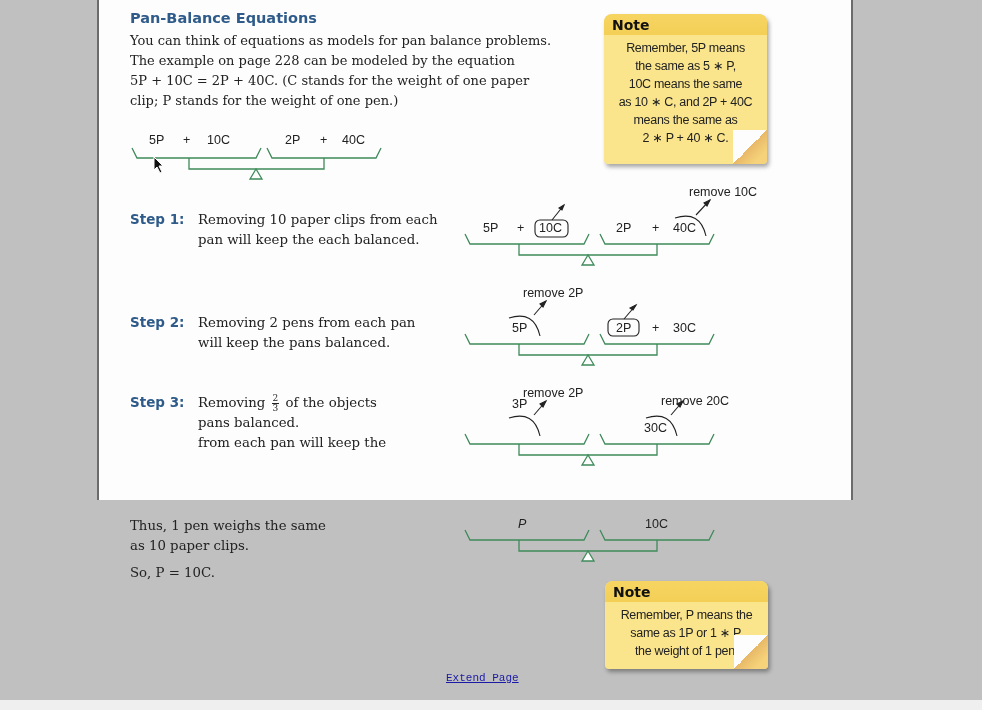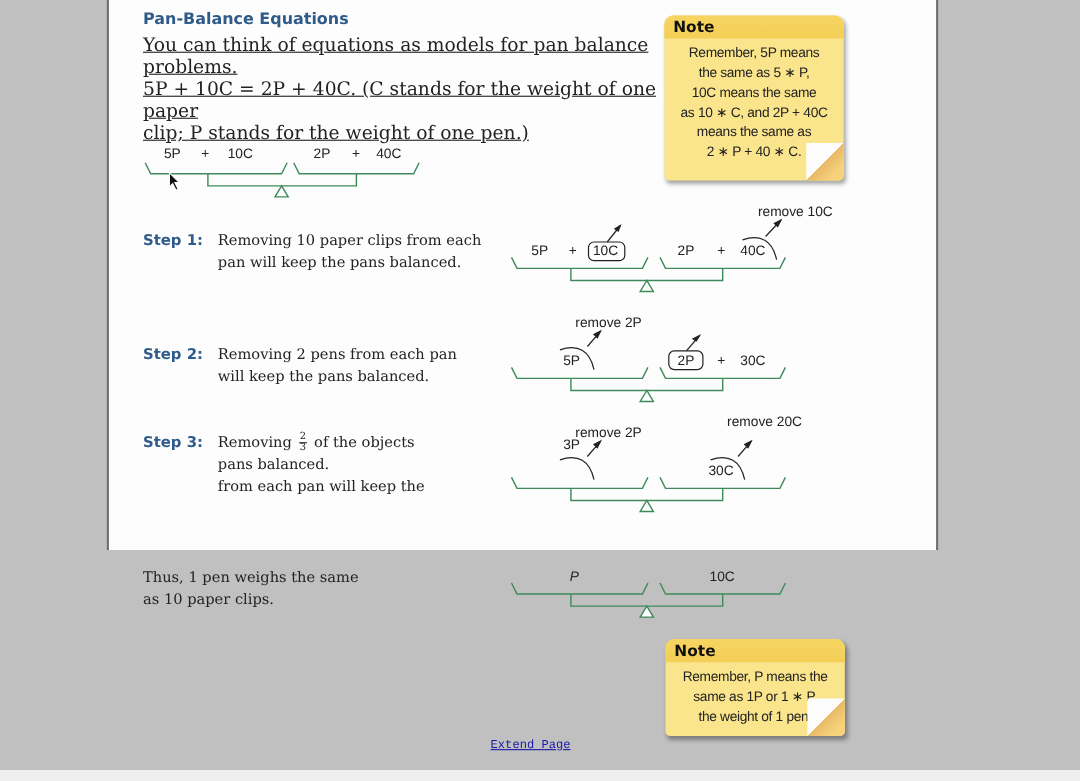--- a/index.html
+++ b/index.html
@@ -17,21 +17,21 @@
     position:absolute; left:0; top:700px; width:982px; height:10px; background:#efefef;
   }
   .abs { position:absolute; }
   .title {
     left:31px; top:10px;
     font-family:"DejaVu Sans", sans-serif; font-weight:bold;
     color:#2f5b8a; font-size:14.5px;
   }
   .intro {
     left:31px; top:31px; width:470px;
-    font-size:17px; line-height:20px; color:#222;text-decoration:underline;
+    font-size:13px; line-height:20px; color:#222;
   }
   .step-label {
     font-family:"DejaVu Sans", sans-serif; font-weight:bold;
     color:#2f5b8a; font-size:13.5px;
   }
   .step-text { font-size:13.3px; line-height:20px; color:#222; width:260px; }
   .frac { display:inline-block; vertical-align:middle; text-align:center; font-size:9px; line-height:9px; margin:0 2px; }
   .frac .num { display:block; border-bottom:1px solid #222; padding:0 1px; }
   .frac .den { display:block; }
   .lbl { font-family:"Liberation Sans", sans-serif; font-size:12.5px; color:#222; position:absolute; white-space:nowrap; }
@@ -61,20 +61,21 @@
   .cursor { position:absolute; left:153px; top:156px; }
 </style>
 </head>
 <body>
 
 <div class="page">
 
   <div class="abs title">Pan-Balance Equations</div>
   <div class="abs intro">
     <div>You can think of equations as models for pan balance problems.</div>
+    <div>The example on page 228 can be modeled by the equation</div>
     <div>5P + 10C = 2P + 40C. (C stands for the weight of one paper</div>
     <div>clip; P stands for the weight of one pen.)</div>
   </div>
 
   <div class="note" style="left:505px; top:14px; width:163px; height:150px;">
     <div class="note-head">Note</div>
     <div class="note-body">
       <div>Remember, 5P means</div>
       <div>the same as 5 ∗ P,</div>
       <div>10C means the same</div>
@@ -99,21 +100,21 @@
     <span class="lbl" style="left:108px; top:133px;">10C</span>
     <span class="lbl" style="left:186px; top:133px;">2P</span>
     <span class="lbl" style="left:221px; top:133px;">+</span>
     <span class="lbl" style="left:243px; top:133px;">40C</span>
   </div>
 
   <div>
     <div class="abs step-label" style="left:31px; top:211px;">Step 1:</div>
     <div class="abs step-text" style="left:99px; top:210px;">
       <div>Removing 10 paper clips from each</div>
-      <div>pan will keep the pans balanced.</div>
+      <div>pan will keep the each balanced.</div>
     </div>
     <svg class="bal" style="left:365px; top:196px;" width="260" height="75">
       <g fill="none" stroke="#3e8a5a" stroke-width="1.3">
         <polyline points="1,38 6,48 120,48 125,38"></polyline>
         <polyline points="136,38 141,48 245,48 250,38"></polyline>
         <polyline points="55,48 55,59 193,59 193,48"></polyline>
         <polygon points="124,59 118,69 130,69" fill="#fdfdfd"></polygon>
       </g>
       <g fill="none" stroke="#222" stroke-width="1.1">
         <rect x="71" y="24" width="33" height="17" rx="5"></rect>
@@ -185,27 +186,28 @@
         <line x1="70" y1="19" x2="82" y2="5"></line>
         <polygon points="82,5 76,8 79,11" fill="#222"></polygon>
         <path d="M182,22 Q207,14 213,40"></path>
         <line x1="207" y1="19" x2="219" y2="5"></line>
         <polygon points="219,5 213,8 216,11" fill="#222"></polygon>
       </g>
     </svg>
     <span class="lbl" style="left:413px; top:397px;">3P</span>
     <span class="lbl" style="left:545px; top:421px;">30C</span>
     <span class="lbl" style="left:424px; top:386px;">remove 2P</span>
-    <span class="lbl" style="left:562px; top:376px;">remove 20C</span>
+    <span class="lbl" style="left:562px; top:394px;">remove 20C</span>
   </div>
 
   <div>
     <div class="abs step-text" style="left:31px; top:516px;">
       <div>Thus, 1 pen weighs the same</div>
       <div>as 10 paper clips.</div>
+      <div style="margin-top:7px;">So, P = 10C.</div>
     </div>
     <svg class="bal" style="left:365px; top:530px;" width="260" height="40">
       <g fill="none" stroke="#3e8a5a" stroke-width="1.3">
         <polyline points="1,0 6,10 120,10 125,0"></polyline>
         <polyline points="136,0 141,10 245,10 250,0"></polyline>
         <polyline points="55,10 55,21 193,21 193,10"></polyline>
         <polygon points="124,21 118,31 130,31" fill="#fdfdfd"></polygon>
       </g>
     </svg>
     <span class="lbl" style="left:419px; top:517px; font-style:italic;">P</span>

